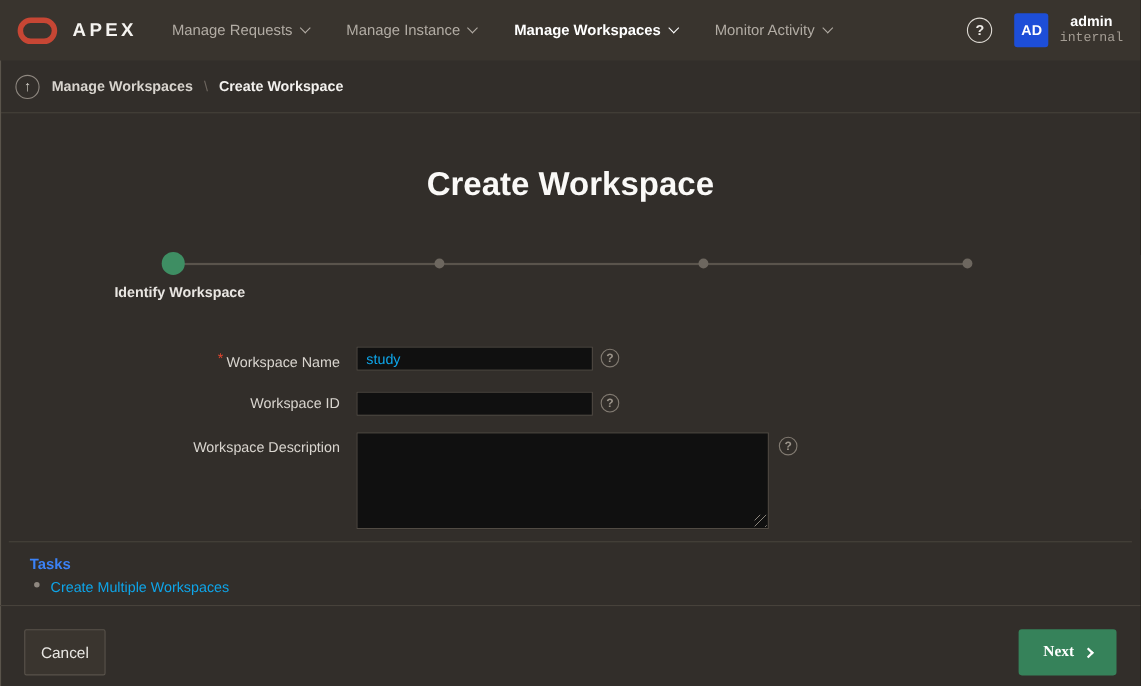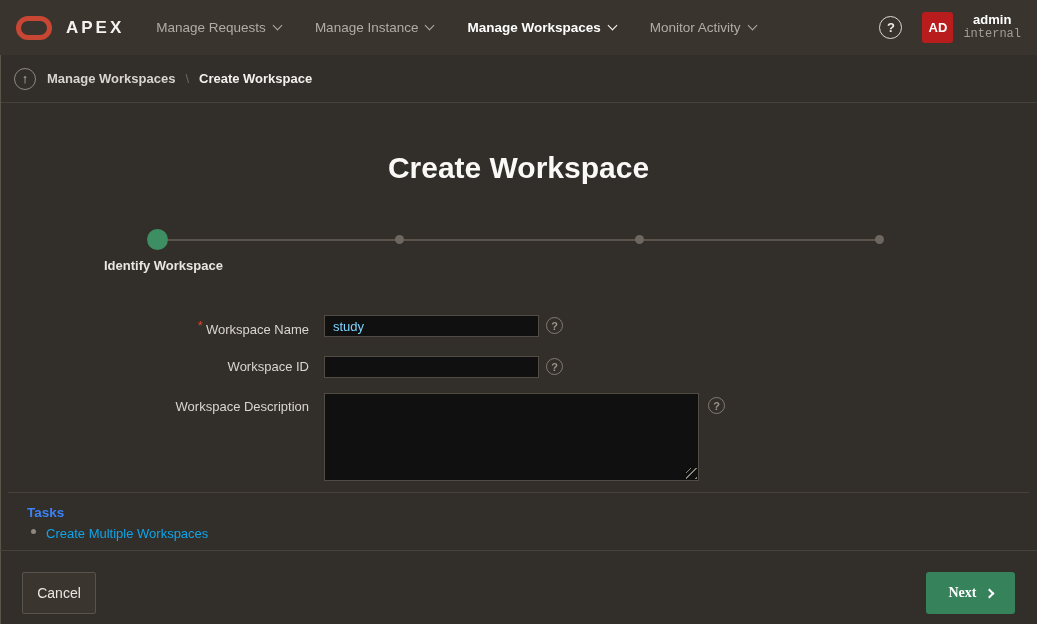--- a/index.html
+++ b/index.html
@@ -33,21 +33,21 @@
     border-bottom:1.5px solid currentColor; transform:rotate(45deg);
     margin-left:8px; margin-top:-4px;
   }
   .top-right { margin-left:auto; display:flex; align-items:center; }
   .help-circle {
     width:23px; height:23px; border:1.8px solid #dedad4; border-radius:50%;
     color:#eeebe7; font-size:13px; font-weight:bold; display:flex;
     align-items:center; justify-content:center; cursor:pointer;
   }
   .avatar {
-    width:31px; height:31px; background:#b91c1c; border-radius:3px;
+    width:31px; height:31px; background:#1d4ed8; border-radius:3px;
     color:#fff; font-size:13px; font-weight:bold; display:flex;
     align-items:center; justify-content:center; margin-left:20px; cursor:pointer;
   }
   .user-meta { margin-left:10px; line-height:1.15; cursor:pointer;text-align:center; }
   .user-name { color:#ffffff; font-size:13px; font-weight:bold; }
   .user-realm { color:#a49d94; font-size:12px;font-family:Liberation Mono, monospace; }
   
   .crumbbar {
     position:absolute; top:55px; left:0; width:1037px; height:48px;
     display:flex; align-items:center; padding:0 14px;
@@ -88,21 +88,21 @@
   }
   
   .fld-label {
     position:absolute; left:0; width:309px; text-align:right;
     color:#d9d5cf; font-size:13px;
   }
   .lbl-name { top:318px; } .lbl-id { top:359px; } .lbl-desc { top:399px; }
   .req { color:#e0452e; font-size:13px; vertical-align:4px; margin-right:3px; }
   .txt-input {
     position:absolute; left:324px; width:215px; height:22px;
-    background:#101010; border:1px solid #514b44; color:#7dd3fc;
+    background:#101010; border:1px solid #514b44; color:#0ea5e9;
     font-size:13px; font-family:"Liberation Sans", sans-serif;
     padding:0 8px; outline:none;
   }
   .inp-name { top:315px; } .inp-id { top:356px; }
   .txt-area {
     position:absolute; left:324px; top:393px; width:375px; height:88px;
     background:#101010; border:1px solid #514b44; color:#ffffff;
     font-size:13px; font-family:"Liberation Sans", sans-serif;
     padding:4px 8px; outline:none; resize:none;
   }

